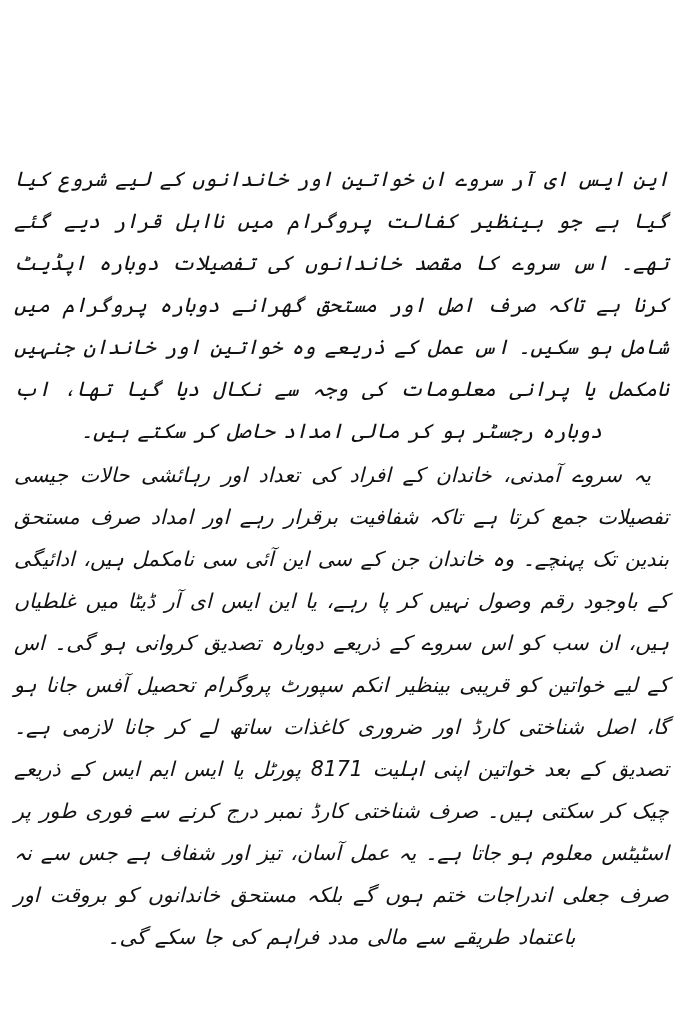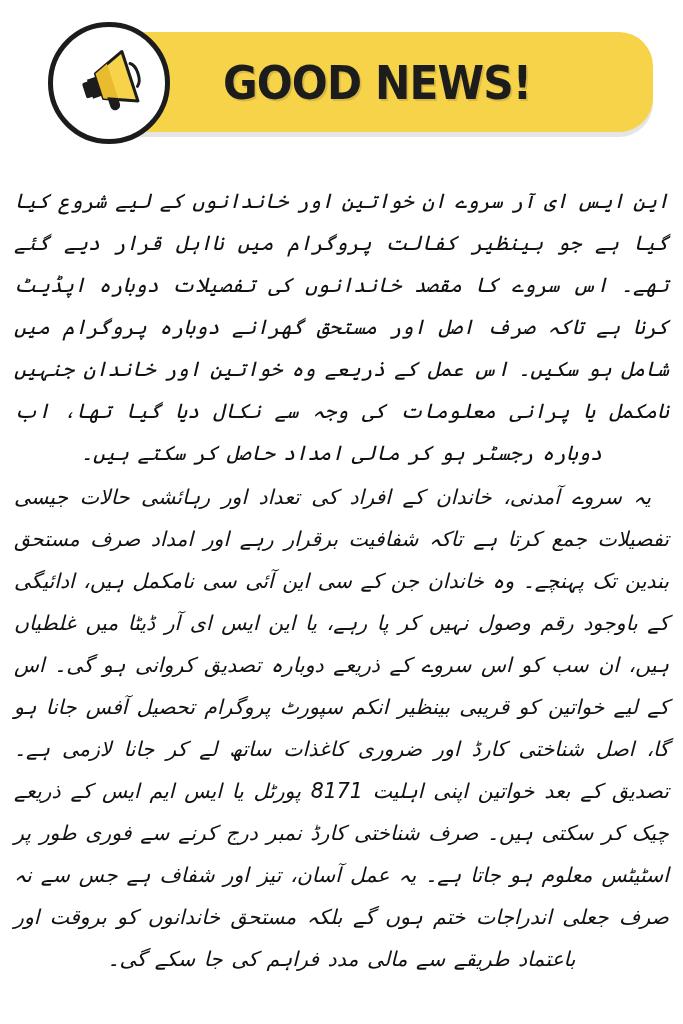--- a/index.html
+++ b/index.html
@@ -101,35 +101,19 @@
   }
   .para.p2 {
     text-indent: 18px;
   }
 </style>
 </head>
 <body>
 
 <div class="page">
 
-  <div class="banner">
-    <div class="banner-bar"></div>
-    <div class="banner-title">GOOD NEWS!</div>
-    <div class="megaphone">
-      <svg width="80" height="80" viewBox="0 0 80 80" aria-hidden="true">
-        <g transform="rotate(-18 40 40)">
-          <path d="M20 30 L20 50 L30 50 L30 30 Z" fill="#1c1c1c"></path>
-          <path d="M30 27 L62 14 L62 66 L30 53 Z" fill="#f7d34a" stroke="#1c1c1c" stroke-width="3" stroke-linejoin="round"></path>
-          <path d="M30 27 L44 21 L44 59 L30 53 Z" fill="#e9bb2e"></path>
-          <rect x="14" y="32" width="8" height="16" rx="2" fill="#1c1c1c"></rect>
-          <path d="M34 53 L34 63 a5 5 0 0 0 10 0 L44 57" fill="#1c1c1c"></path>
-          <path d="M66 28 C72 32 72 48 66 52" fill="none" stroke="#1c1c1c" stroke-width="3" stroke-linecap="round"></path>
-        </g>
-      </svg>
-    </div>
-  </div>
 
   <div class="content">
     <p class="para p1">این ایس ای آر سروے ان خواتین اور خاندانوں کے لیے شروع کیا گیا ہے جو بینظیر کفالت پروگرام میں نااہل قرار دیے گئے تھے۔ اس سروے کا مقصد خاندانوں کی تفصیلات دوبارہ اپڈیٹ کرنا ہے تاکہ صرف اصل اور مستحق گھرانے دوبارہ پروگرام میں شامل ہو سکیں۔ اس عمل کے ذریعے وہ خواتین اور خاندان جنہیں نامکمل یا پرانی معلومات کی وجہ سے نکال دیا گیا تھا، اب دوبارہ رجسٹر ہو کر مالی امداد حاصل کر سکتے ہیں۔</p>
     <p class="para p2">یہ سروے آمدنی، خاندان کے افراد کی تعداد اور رہائشی حالات جیسی تفصیلات جمع کرتا ہے تاکہ شفافیت برقرار رہے اور امداد صرف مستحق بندین تک پہنچے۔ وہ خاندان جن کے سی این آئی سی نامکمل ہیں، ادائیگی کے باوجود رقم وصول نہیں کر پا رہے، یا این ایس ای آر ڈیٹا میں غلطیاں ہیں، ان سب کو اس سروے کے ذریعے دوبارہ تصدیق کروانی ہو گی۔ اس کے لیے خواتین کو قریبی بینظیر انکم سپورٹ پروگرام تحصیل آفس جانا ہو گا، اصل شناختی کارڈ اور ضروری کاغذات ساتھ لے کر جانا لازمی ہے۔ تصدیق کے بعد خواتین اپنی اہلیت 8171 پورٹل یا ایس ایم ایس کے ذریعے چیک کر سکتی ہیں۔ صرف شناختی کارڈ نمبر درج کرنے سے فوری طور پر اسٹیٹس معلوم ہو جاتا ہے۔ یہ عمل آسان، تیز اور شفاف ہے جس سے نہ صرف جعلی اندراجات ختم ہوں گے بلکہ مستحق خاندانوں کو بروقت اور باعتماد طریقے سے مالی مدد فراہم کی جا سکے گی۔</p>
   </div>
 
 </div>
 
 </body></html>

